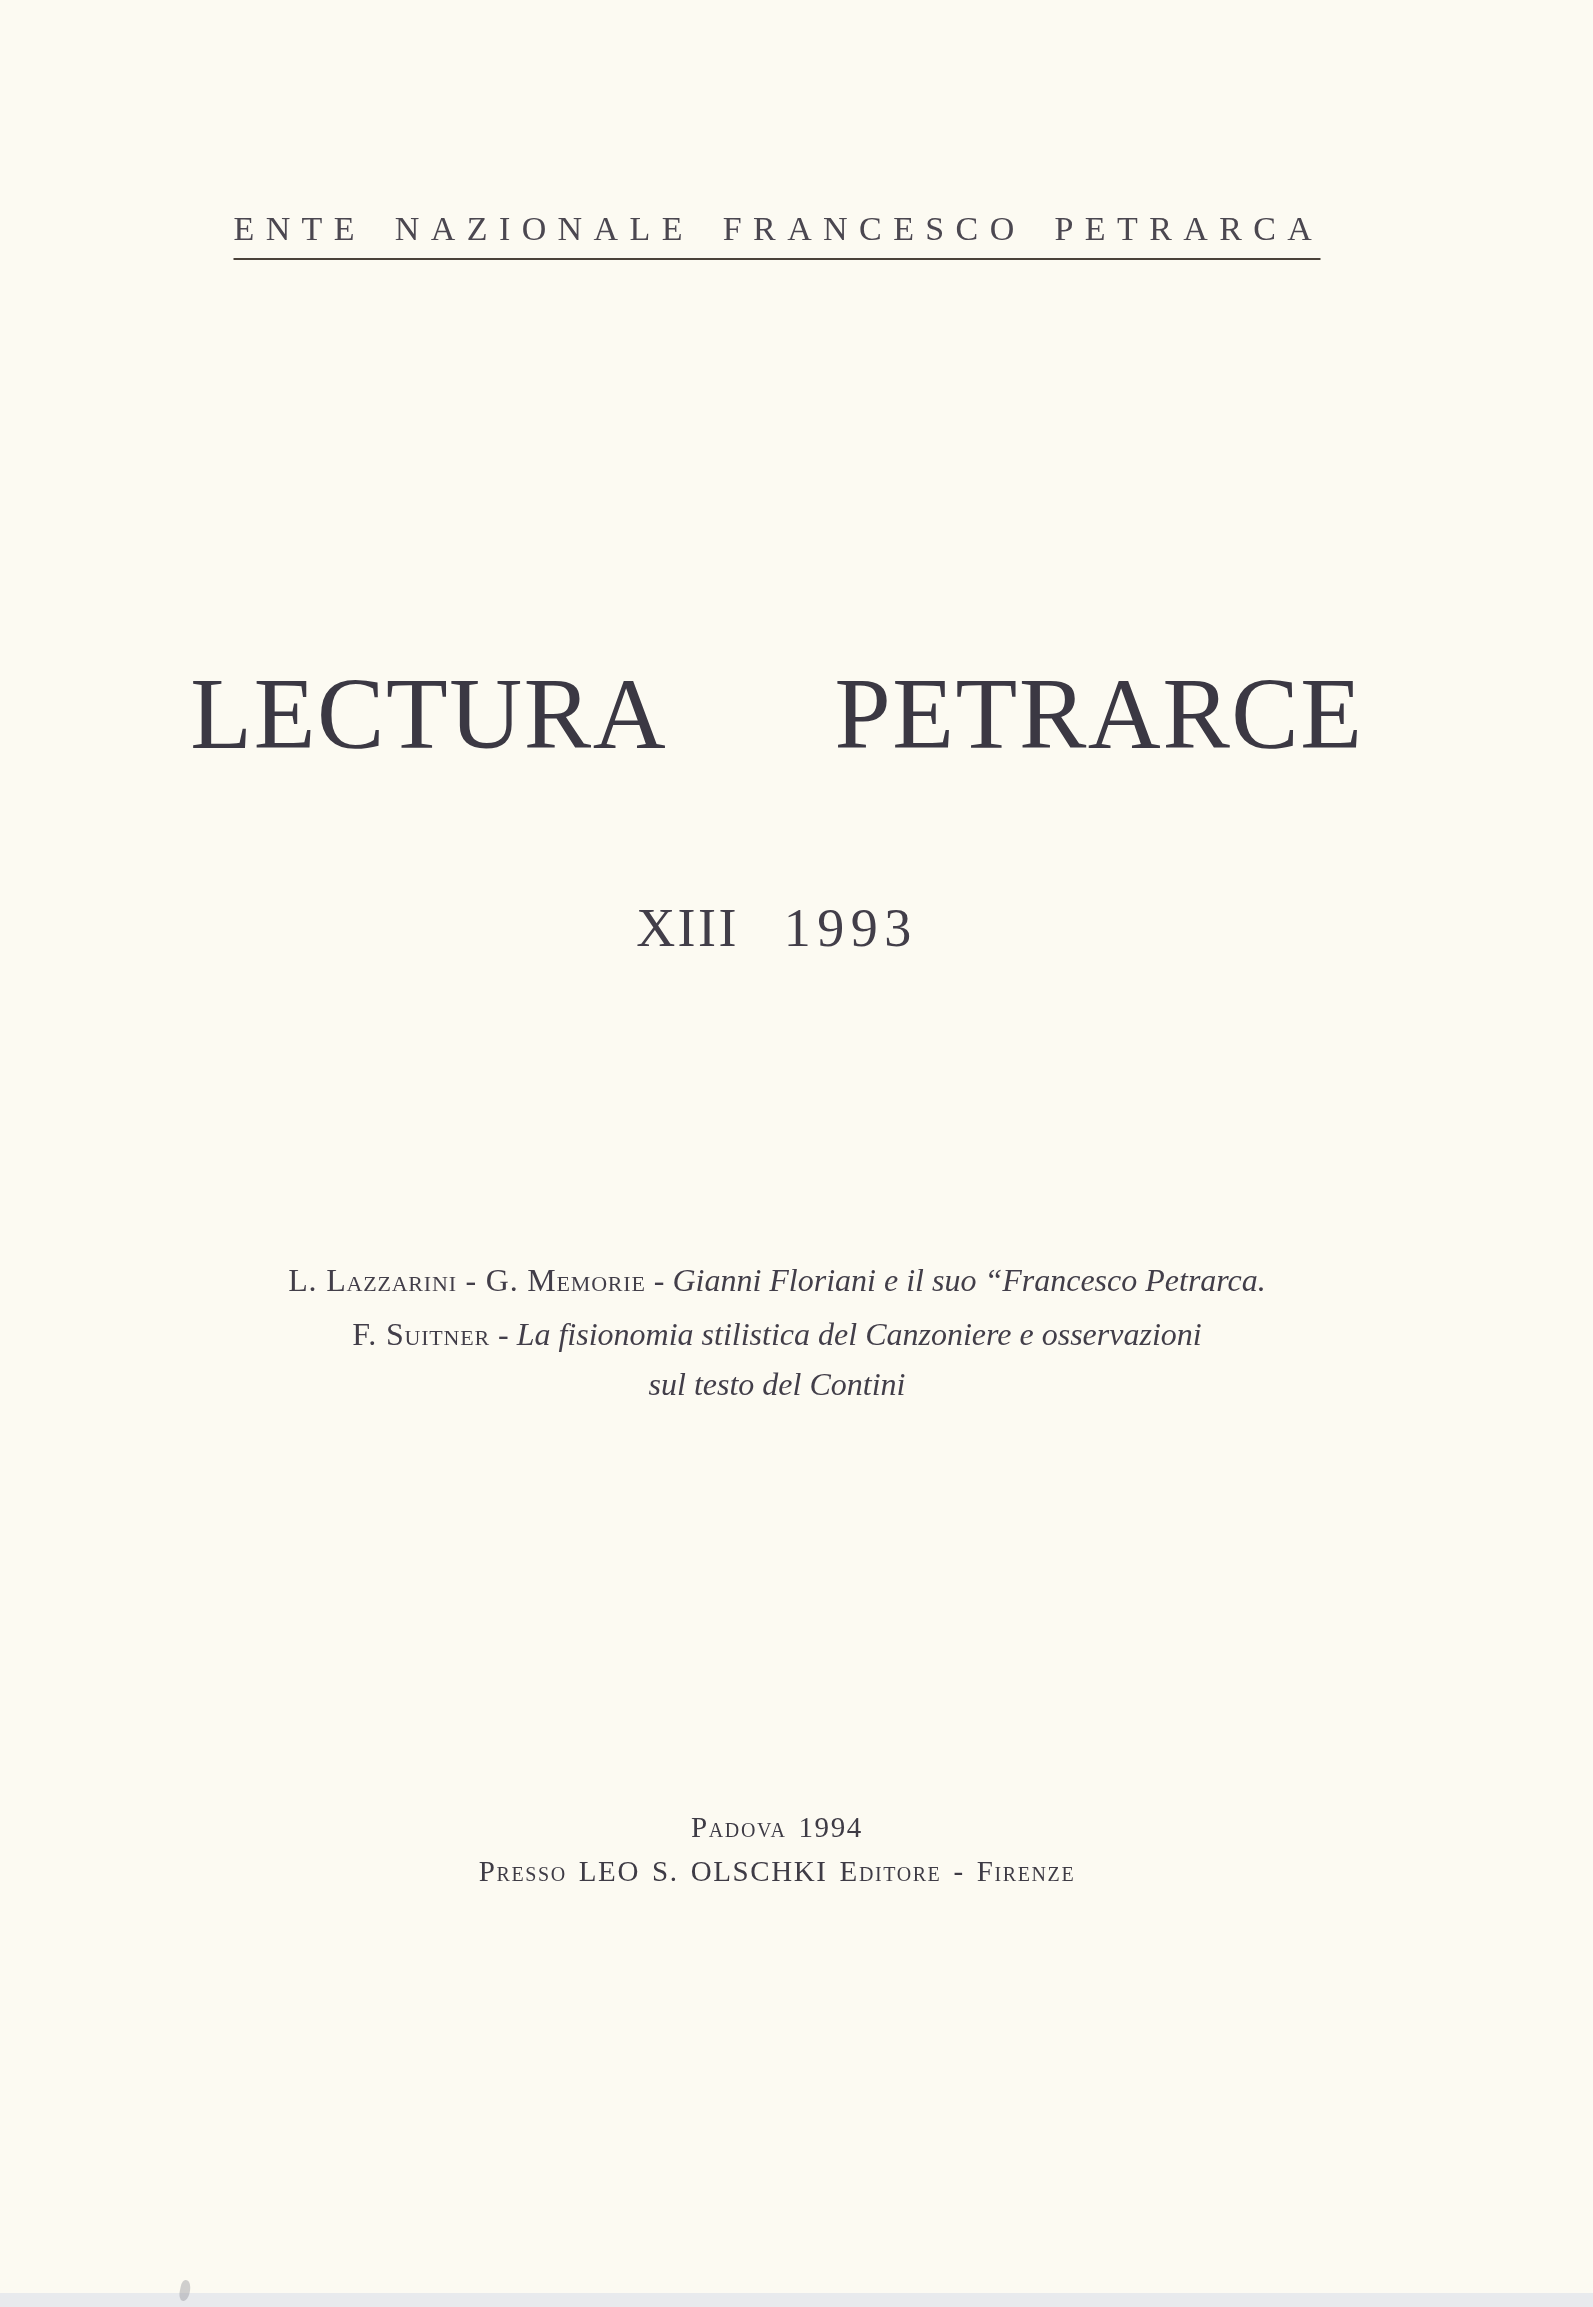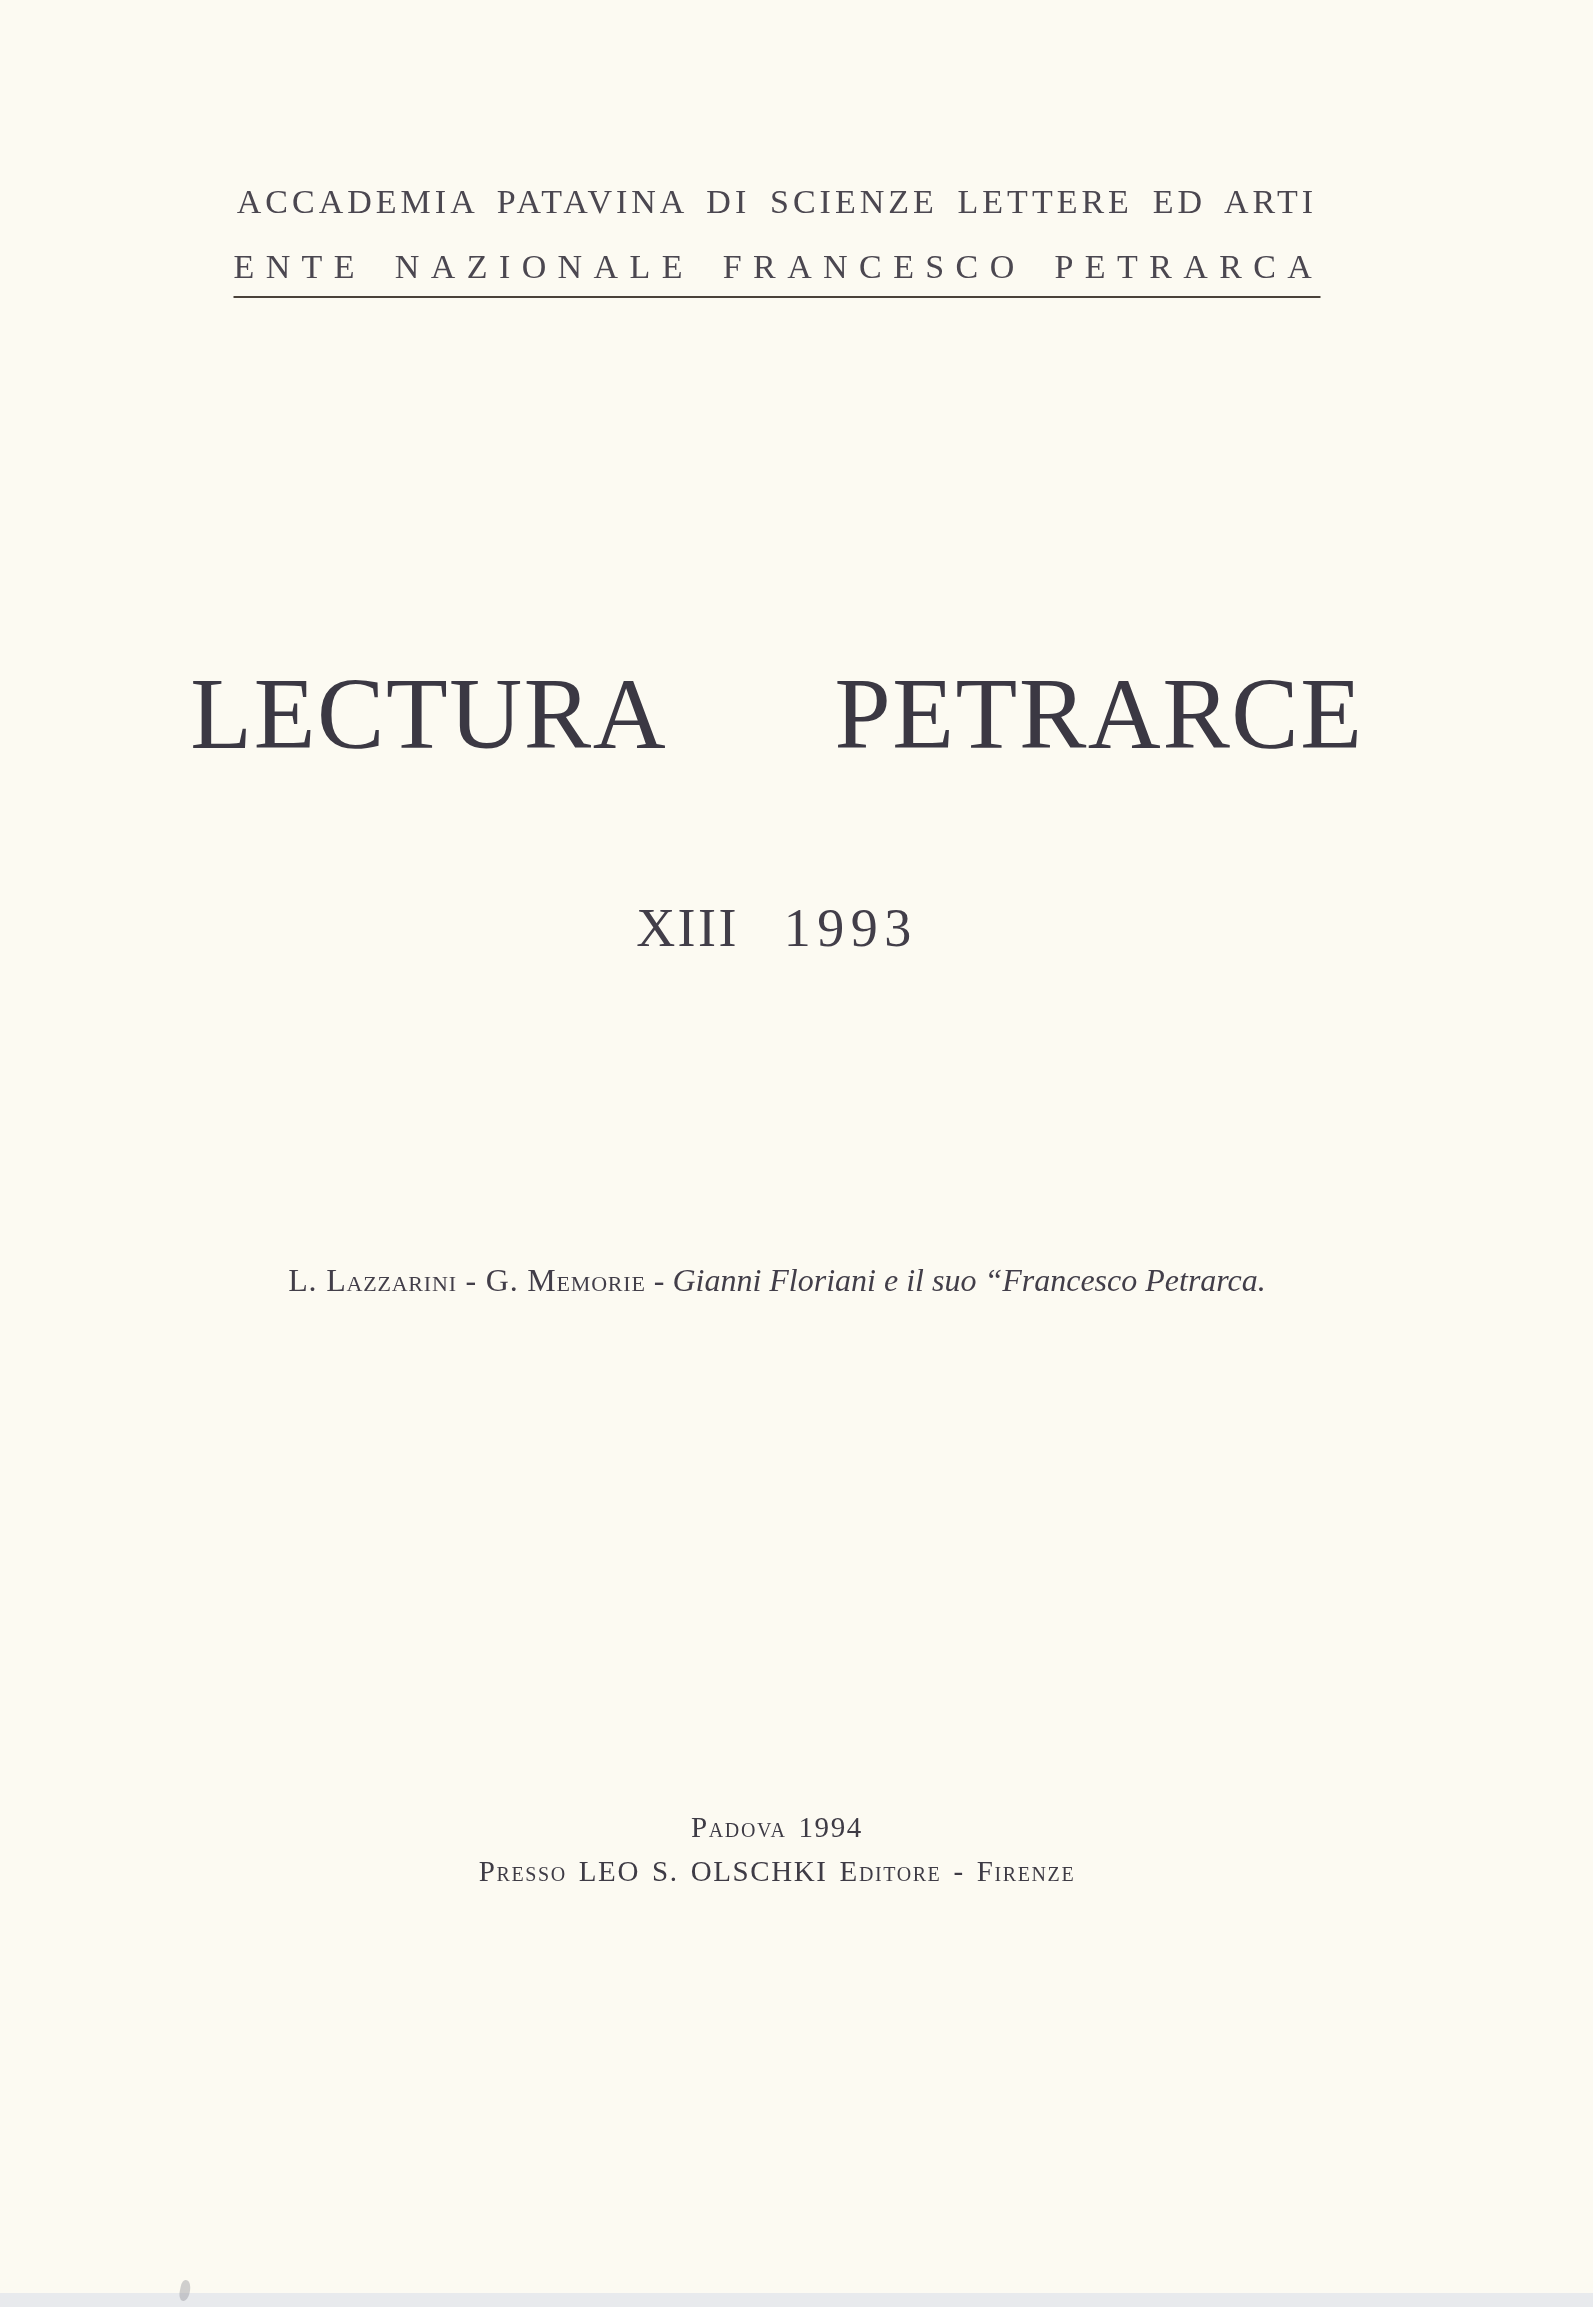--- a/index.html
+++ b/index.html
@@ -126,37 +126,40 @@
     border-radius: 40% 60% 50% 50%;
     transform: rotate(12deg);
   }
 </style>
 </head>
 <body>
 
 <div class="page">
 
   <div class="centered-block institution-header">
-    <div class="institution-line-1">ACCADEMIA PATAVINA DI SCIENZE LETTERE ED ARTI</div>
     <div class="institution-line-2">ENTE NAZIONALE FRANCESCO PETRARCA</div>
     <div class="header-rule"></div>
   </div>
 
   <div class="centered-block series-title">LECTURA PETRARCE</div>
 
   <div class="centered-block volume-line">
     <span class="volume-numeral">XIII</span><span class="volume-year">1993</span>
   </div>
 
   <div class="centered-block contents-list">
 
     <p class="contents-entry">
       <span class="sc">L. Lazzarini - G. Memorie</span><span> - </span><span class="it">Gianni Floriani e il suo “Francesco Petrarca.</span><br>
     </p>
 
+    <p class="contents-entry">
+      <span class="sc">F. Suitner</span><span> - </span><span class="it">La fisionomia stilistica del Canzoniere e osservazioni</span><br>
+      <span class="it">sul testo del Contini</span>
+    </p>
 
 
   </div>
 
   <div class="centered-block imprint">
     <div class="imprint-line">Padova 1994</div>
     <div class="imprint-line">Presso LEO S. OLSCHKI Editore - Firenze</div>
   </div>
 
   <div class="scan-edge"></div>

